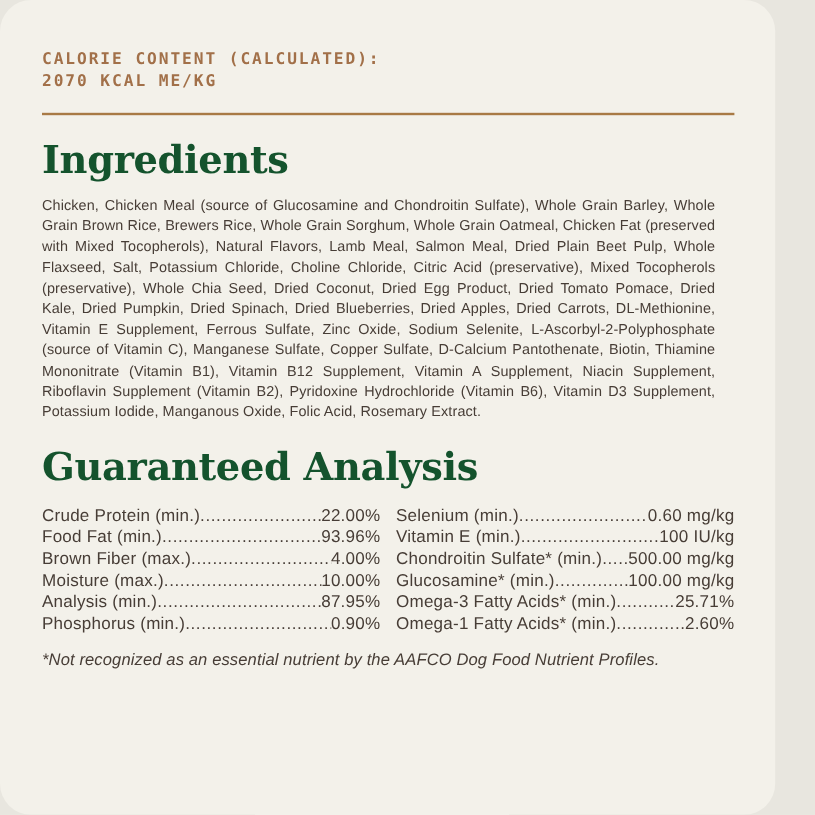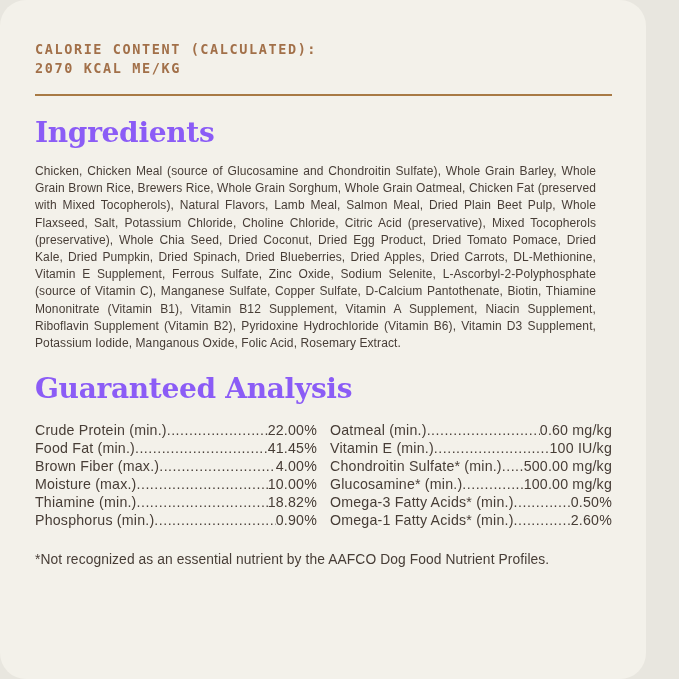--- a/index.html
+++ b/index.html
@@ -24,23 +24,23 @@
   }
   .divider{
     border:none;
     height:2px;
     background:#a87a45;
     margin:16px 0 0 0;
   }
   .section-title{
     font-family:"DejaVu Serif","Liberation Serif",serif;
     font-weight:700;
-    font-size:28px;
+    font-size:32px;
     line-height:36px;
-    color:#8b5cf6;
+    color:#14532d;
     margin:19px 0 0 0;
     letter-spacing:-0.3px;
   }
   .ingredients-text{
     margin:12px 16px 0 0;
     font-size:12px;
     line-height:17.2px;
     text-align:justify;
     letter-spacing:0.1px;
   }
@@ -60,24 +60,25 @@
   .a-label{flex:0 0 auto;letter-spacing:0.2px;}
   .a-dots{
     flex:1 1 auto;
     overflow:hidden;
     white-space:nowrap;
     letter-spacing:0.5px;
     min-width:8px;
   }
   .a-value{flex:0 0 auto;letter-spacing:0.2px;}
   .footnote{
-    margin:22px 0 0 0;
+    margin:12px 0 0 0;
     font-size:13.8px;
     line-height:17px;
     letter-spacing:0.1px;
+    font-style:italic;
   }
 </style>
 </head>
 <body>
 
 <div class="page">
 
   <header class="calorie-block">
     <div>CALORIE CONTENT (CALCULATED):</div>
     <div>2070 KCAL ME/KG</div>
@@ -95,46 +96,46 @@
     <div class="analysis-columns">
       <div class="analysis-col" id="analysis-left">
           <div class="analysis-row">
             <span class="a-label">Crude Protein (min.)</span>
             <span class="a-dots">................................................................................</span>
             <span class="a-value">22.00%</span>
           </div>
           <div class="analysis-row">
             <span class="a-label">Food Fat (min.)</span>
             <span class="a-dots">................................................................................</span>
-            <span class="a-value">41.45%</span>
+            <span class="a-value">93.96%</span>
           </div>
           <div class="analysis-row">
             <span class="a-label">Brown Fiber (max.)</span>
             <span class="a-dots">................................................................................</span>
             <span class="a-value">4.00%</span>
           </div>
           <div class="analysis-row">
             <span class="a-label">Moisture (max.)</span>
             <span class="a-dots">................................................................................</span>
             <span class="a-value">10.00%</span>
           </div>
           <div class="analysis-row">
-            <span class="a-label">Thiamine (min.)</span>
+            <span class="a-label">Analysis (min.)</span>
             <span class="a-dots">................................................................................</span>
-            <span class="a-value">18.82%</span>
+            <span class="a-value">87.95%</span>
           </div>
           <div class="analysis-row">
             <span class="a-label">Phosphorus (min.)</span>
             <span class="a-dots">................................................................................</span>
             <span class="a-value">0.90%</span>
           </div>
         </div>
       <div class="analysis-col" id="analysis-right">
           <div class="analysis-row">
-            <span class="a-label">Oatmeal (min.)</span>
+            <span class="a-label">Selenium (min.)</span>
             <span class="a-dots">................................................................................</span>
             <span class="a-value"> 0.60 mg/kg</span>
           </div>
           <div class="analysis-row">
             <span class="a-label">Vitamin E (min.)</span>
             <span class="a-dots">................................................................................</span>
             <span class="a-value">100 IU/kg</span>
           </div>
           <div class="analysis-row">
             <span class="a-label">Chondroitin Sulfate* (min.)</span>
@@ -142,21 +143,21 @@
             <span class="a-value">500.00 mg/kg</span>
           </div>
           <div class="analysis-row">
             <span class="a-label">Glucosamine* (min.)</span>
             <span class="a-dots">................................................................................</span>
             <span class="a-value">100.00 mg/kg</span>
           </div>
           <div class="analysis-row">
             <span class="a-label">Omega-3 Fatty Acids* (min.)</span>
             <span class="a-dots">................................................................................</span>
-            <span class="a-value">0.50%</span>
+            <span class="a-value">25.71%</span>
           </div>
           <div class="analysis-row">
             <span class="a-label">Omega-1 Fatty Acids* (min.)</span>
             <span class="a-dots">................................................................................</span>
             <span class="a-value"> 2.60%</span>
           </div>
         </div>
     </div>
   </section>
 

